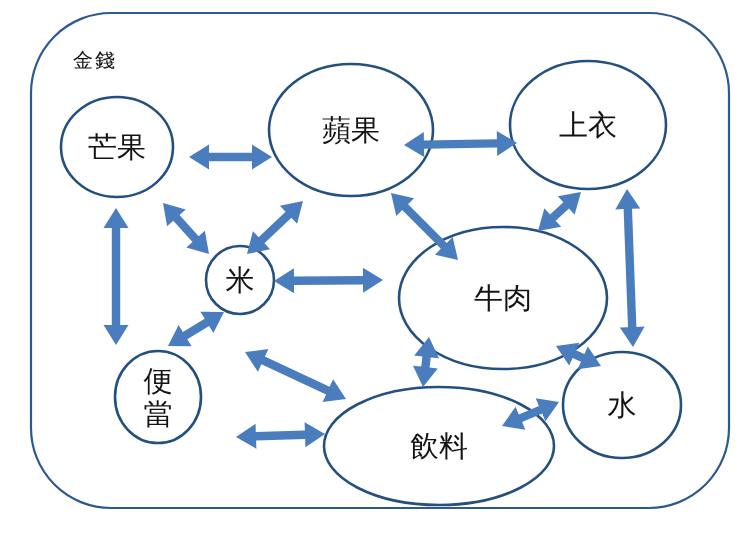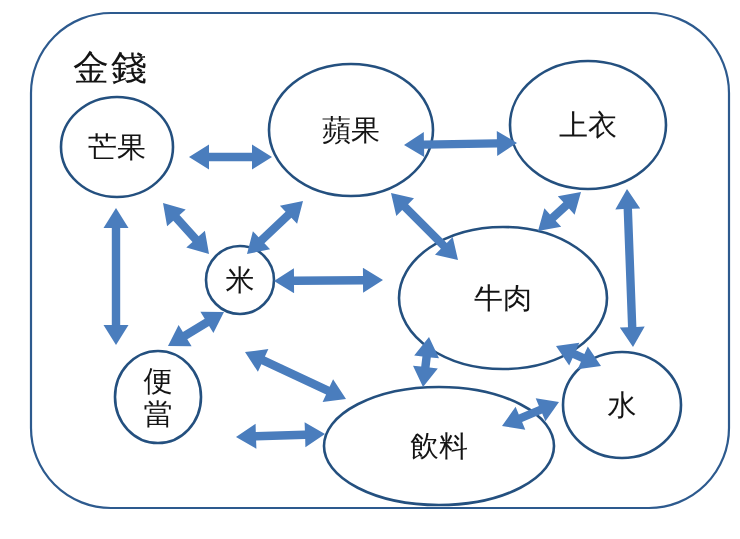--- a/index.html
+++ b/index.html
@@ -17,21 +17,21 @@
   }
   .stage svg {
     position: absolute;
     left: 0;
     top: 0;
   }
   .diagram-title {
     position: absolute;
     left: 73px;
     top: 50px;
-    font-size: 36px;
+    font-size: 20px;
     line-height: 1;
     color: #141414;
     letter-spacing: 2px;
     user-select: none;
   }
   .node-label {
     font-family: "Liberation Serif", "DejaVu Serif", serif;
     fill: #141414;
   }
 </style>

